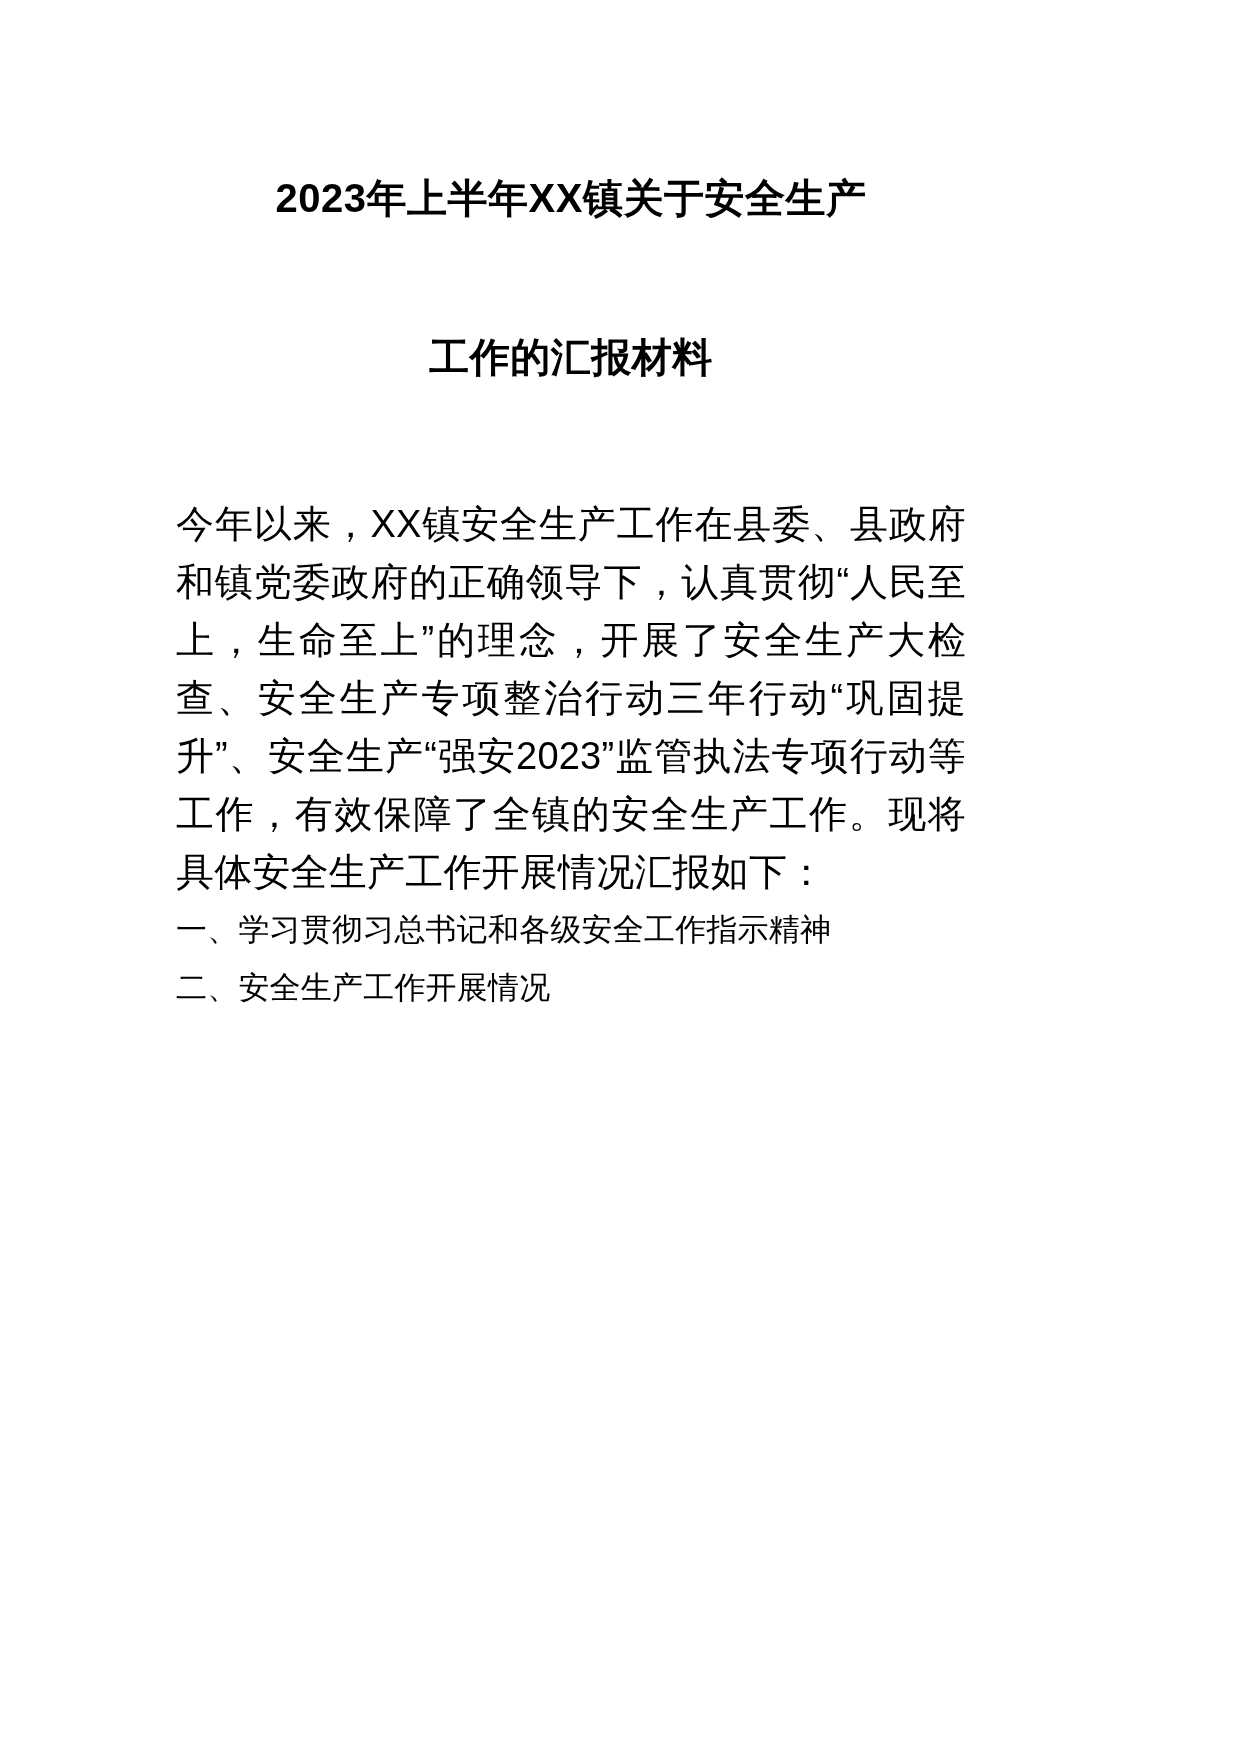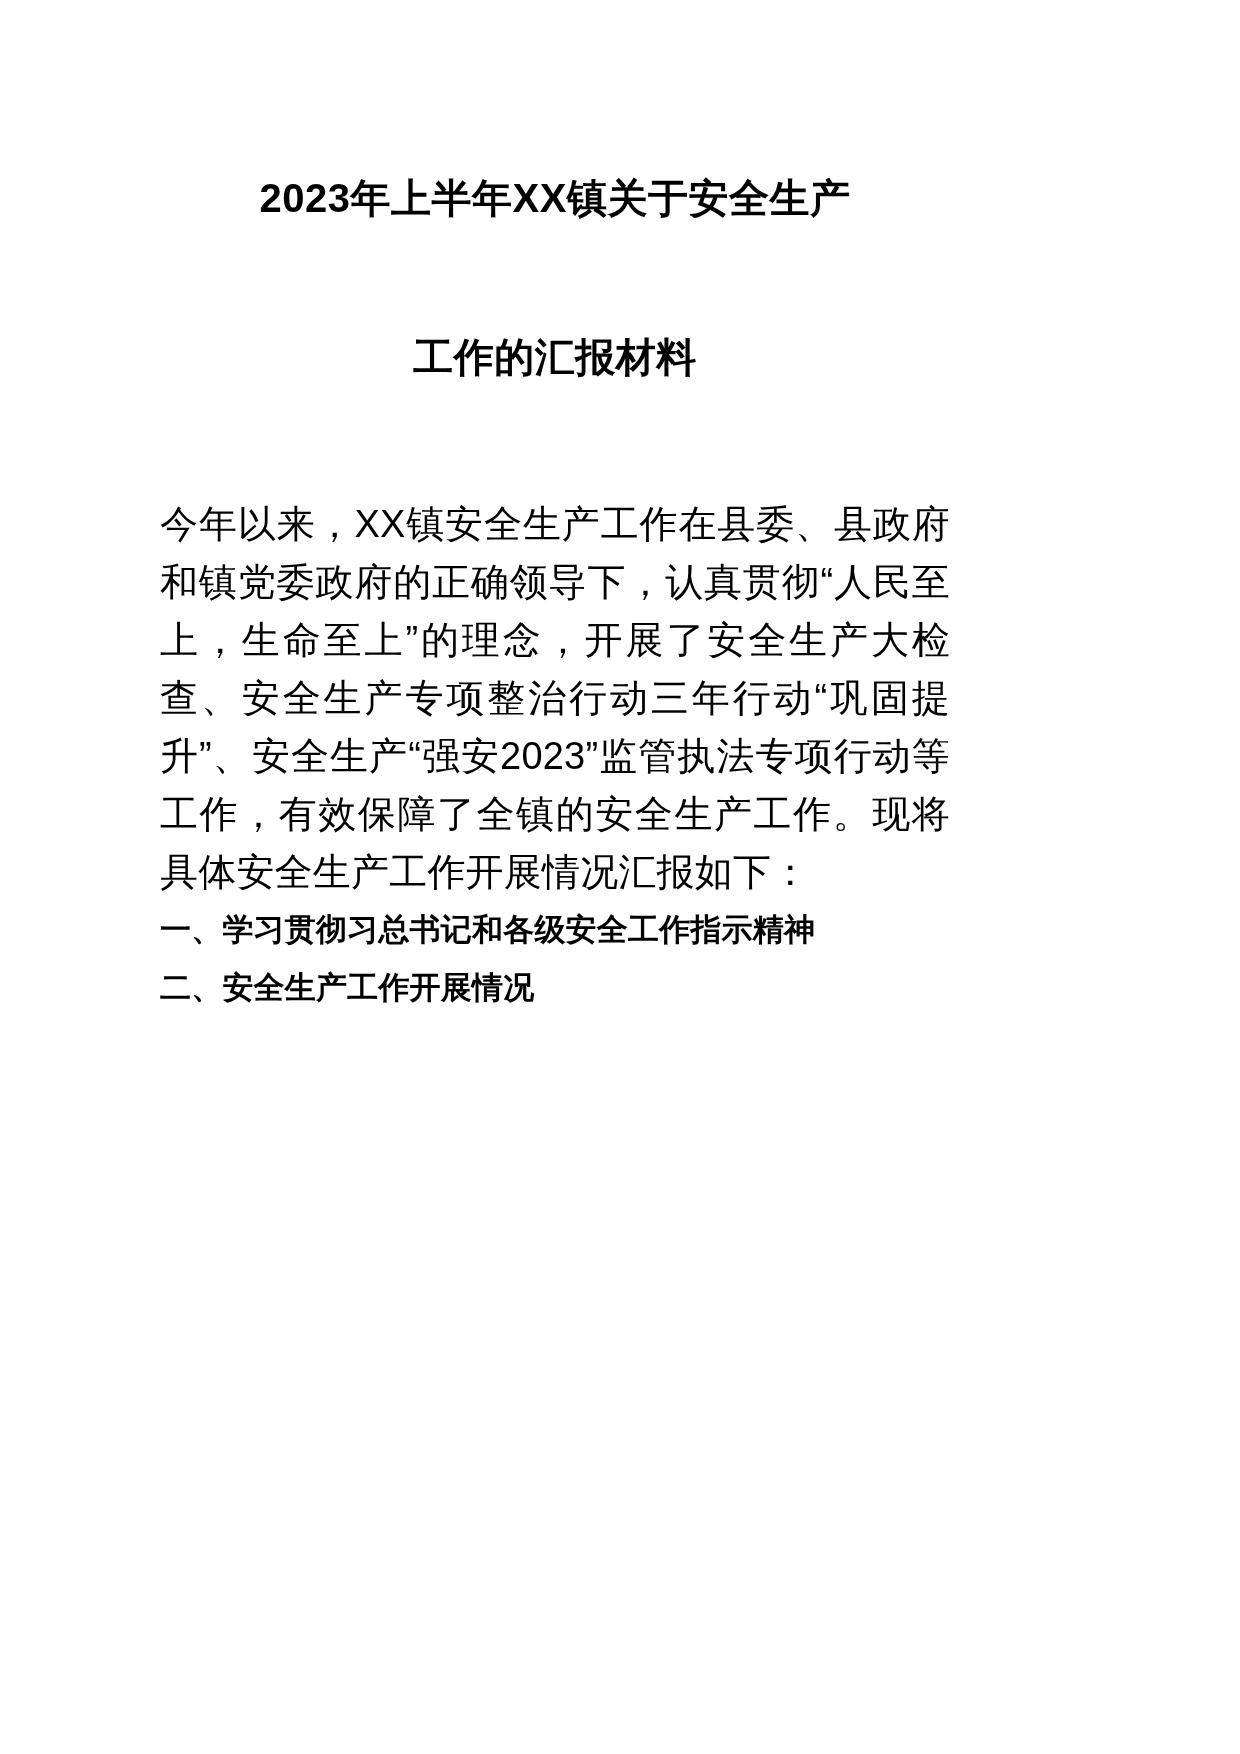--- a/index.html
+++ b/index.html
@@ -21,21 +21,21 @@
     width: 1240px;
     height: 1754px;
     background: #ffffff;
     box-sizing: border-box;
     padding: 0;
     overflow: hidden;
   }
 
   .content {
     position: absolute;
-    left: 160px;
+    left: 176px;
     top: 0;
     width: 790px;
   }
 
   
   .doc-title {
     margin: 0;
     padding: 0;
     text-align: center;
     font-weight: 700;
@@ -65,21 +65,21 @@
     letter-spacing: 0.2px;
     color: #000;
     word-break: break-all;
   }
 
   .heading {
     margin: 0;
     font-size: 31px;
     line-height: 58px;
     letter-spacing: 0.2px;
-    font-weight: 700;
+    font-weight: 400;
     color: #000;
     text-align: left;
   }
 
   
   .clipped {
     max-height: 120px;
     overflow: hidden;
   }
 </style>

